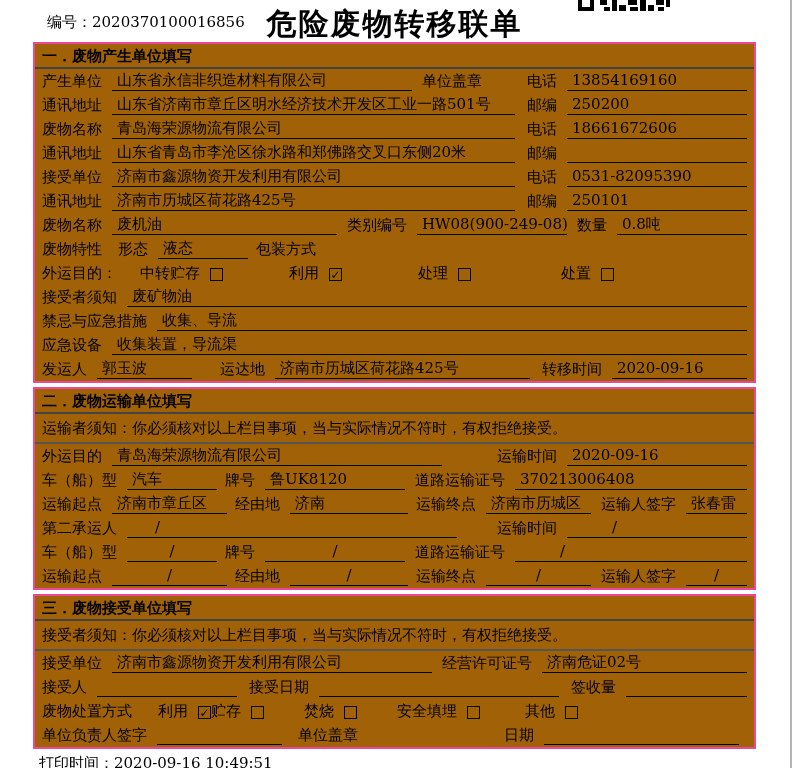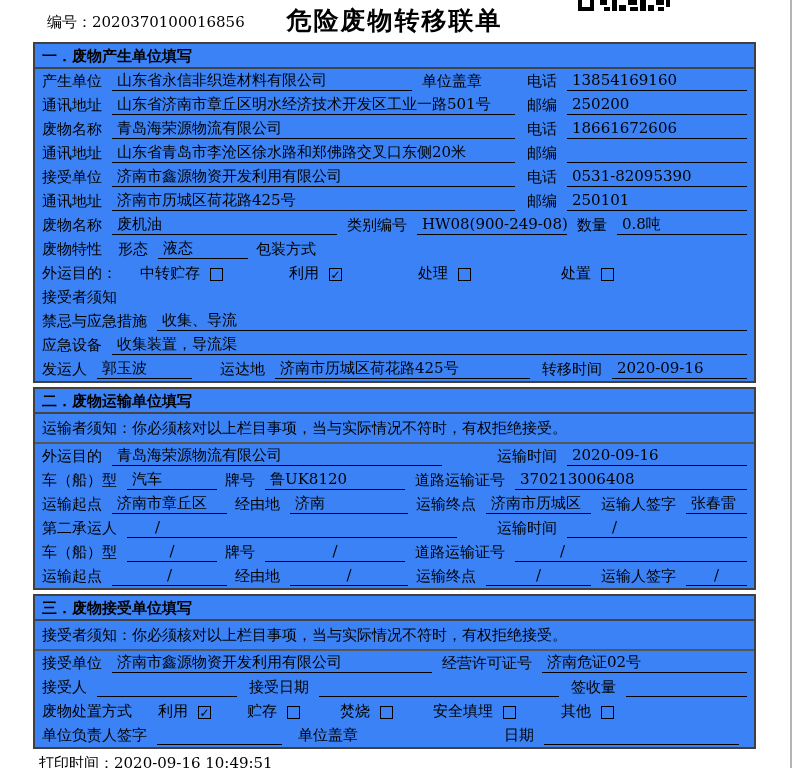--- a/index.html
+++ b/index.html
@@ -3,25 +3,25 @@
 <meta charset="utf-8">
 <style>
   * { box-sizing: border-box; margin: 0; padding: 0; }
   html,body { width: 796px; height: 768px; background: #ffffff; overflow: hidden; }
   body { color: #000; font-family: "DejaVu Serif","Liberation Serif",serif; font-size: 15px; position: relative; }
   .page-edge { position: absolute; top: 0; right: 4px; width: 2px; height: 768px; background: #b4b4b4; }
   .doc { position: absolute; left: 33px; top: 0; width: 723px; }
 
   .header { position: relative; height: 42px; }
   .serial { position: absolute; left: 14px; top: 13px; white-space: nowrap; }
-  .title { text-align: center; padding-top: 4px; font-size: 25px; font-weight: bold; letter-spacing: 2px;
+  .title { text-align: center; padding-top: 4px; font-size: 30px; font-weight: bold; letter-spacing: 2px;
            font-family: "DejaVu Sans","Liberation Sans",sans-serif; }
   .qr { position: absolute; left: 545px; top: 0; }
 
-  .box { border: 2px solid #404040; margin-bottom: 4px; background: #3b82f6; }
+  .box { border: 2px solid #ec4899; margin-bottom: 4px; background: #a16207; }
   .heading { font-weight: bold; font-size: 15px; line-height: 20px; padding: 2px 7px 1px;
              border-bottom: 2px solid #444; font-family: "DejaVu Sans","Liberation Sans",sans-serif; }
   .notice { line-height: 22px; padding: 3px 7px; border-bottom: 2px solid #555; white-space: nowrap; }
 
   .row { display: flex; align-items: flex-end; height: 24px; padding: 0 7px 2px; line-height: 19px; white-space: nowrap; }
   .lab { flex: 0 0 auto; margin-right: 10px; }
   .val { flex: 0 0 auto; border-bottom: 1px solid #000; padding: 0 5px; min-height: 19px; }
   .fill { flex: 1 1 auto; }
   .sp { flex: 1 1 auto; }
   .tc { text-align: center; }
@@ -30,21 +30,21 @@
 
   .cb { flex: 0 0 auto; display: inline-block; width: 13px; height: 13px; border: 1px solid #000;
         margin-left: 7px; margin-bottom: 2px; line-height: 12px; font-size: 12px; text-align: center;
         font-weight: bold; font-family: "DejaVu Sans","Liberation Sans",sans-serif; }
 
   .w90{width:90px}.w95{width:95px}.w105{width:105px}.w115{width:115px}.w118{width:118px}
   .w125{width:125px}.w140{width:140px}.w150{width:150px}.w155{width:155px}.w180{width:180px}
   .w195{width:195px}.w225{width:225px}.w240{width:240px}.w255{width:255px}.w300{width:300px}
   .w320{width:320px}.w330{width:330px}
   .ml0{margin-left:0}.ml6{margin-left:6px}.ml8{margin-left:8px}.ml10{margin-left:10px}
-  .ml12{margin-left:12px}.ml13{margin-left:13px}.ml14{margin-left:28px}.ml16{margin-left:16px}.ml36{margin-left:36px}.ml40{margin-left:40px}.ml45{margin-left:45px}
+  .ml12{margin-left:12px}.ml13{margin-left:13px}.ml14{margin-left:28px}.ml16{margin-left:16px}.ml36{}.ml40{margin-left:40px}.ml45{margin-left:45px}
   .ml66{margin-left:66px}.ml76{margin-left:76px}.ml90{margin-left:90px}
   .mr8{margin-right:8px}
 
   .footer { padding: 2px 0 0 6px; line-height: 17px; white-space: nowrap; }
 </style>
 </head>
 <body>
 
 <div class="page-edge"></div>
 
@@ -141,20 +141,21 @@
       <span class="lab ml66">利用</span>
         <span class="cb ml0">✓</span>
       <span class="lab ml76">处理</span>
         <span class="cb ml0"></span>
       <span class="lab ml90">处置</span>
         <span class="cb ml0"></span>
     </div>
 
     <div class="row">
       <span class="lab">接受者须知</span>
+      <span class="val fill">废矿物油</span>
     </div>
 
     <div class="row">
       <span class="lab">禁忌与应急措施</span>
       <span class="val fill">收集、导流</span>
     </div>
 
     <div class="row">
       <span class="lab">应急设备</span>
       <span class="val fill">收集装置，导流渠</span>

